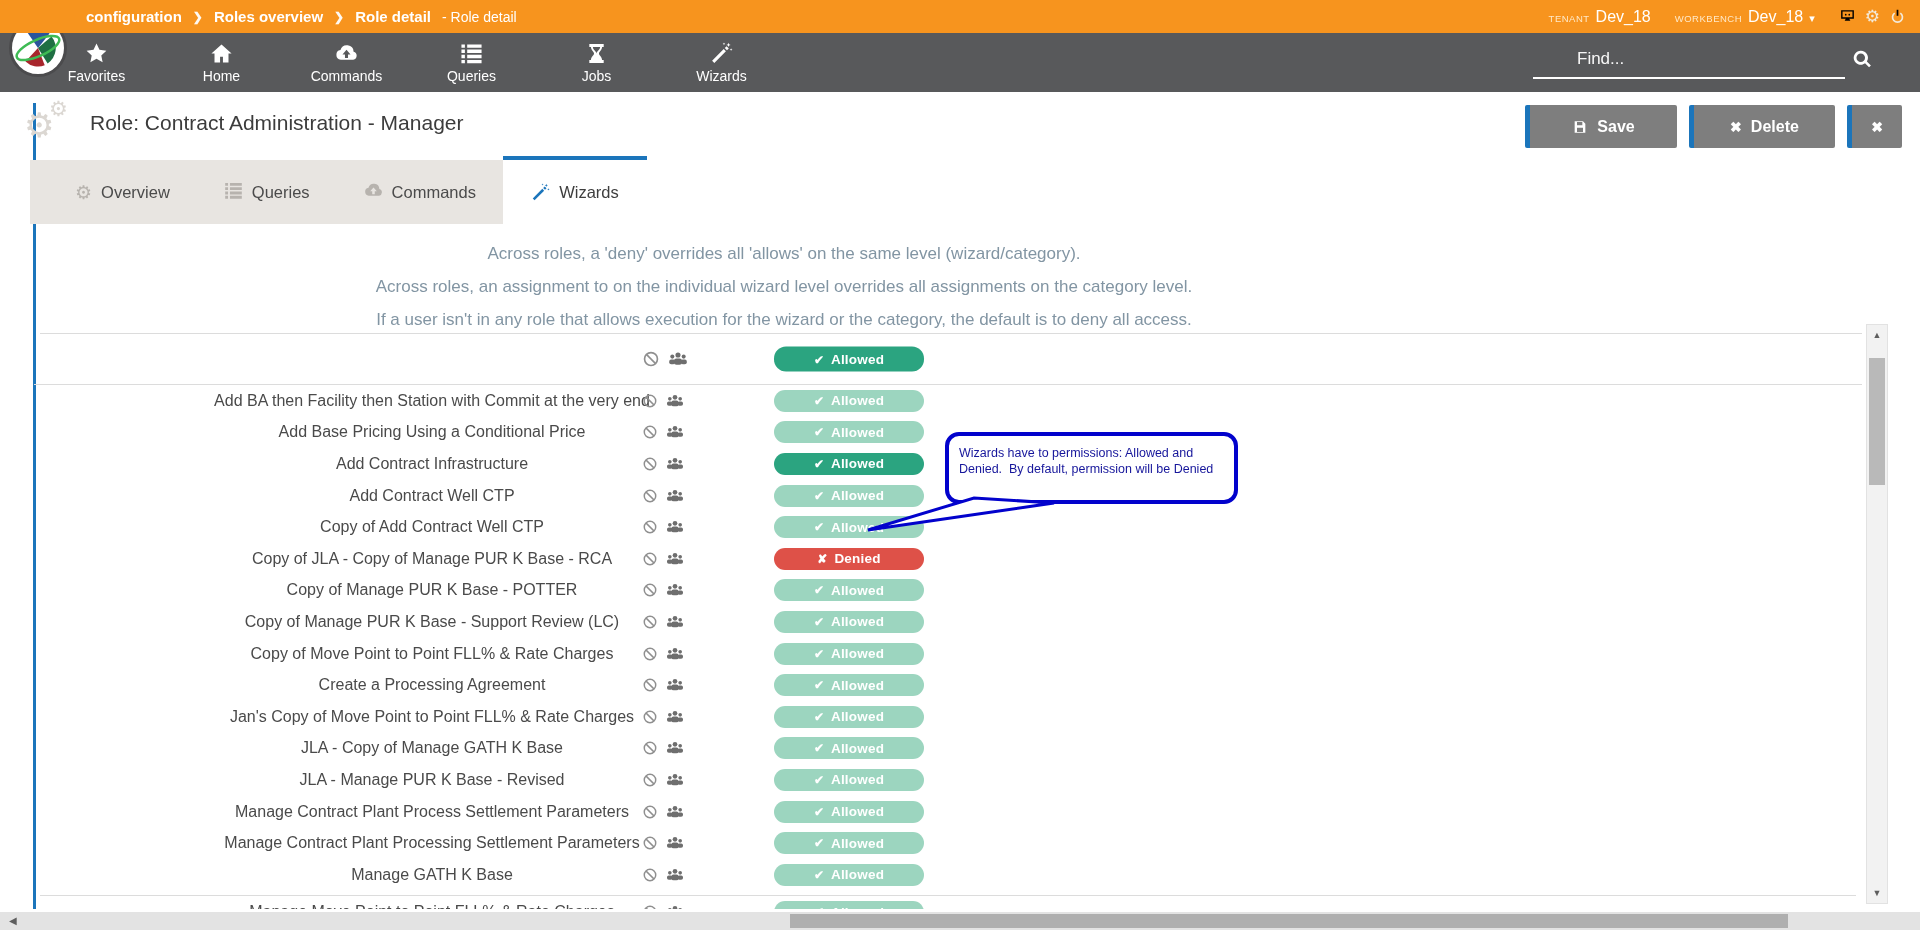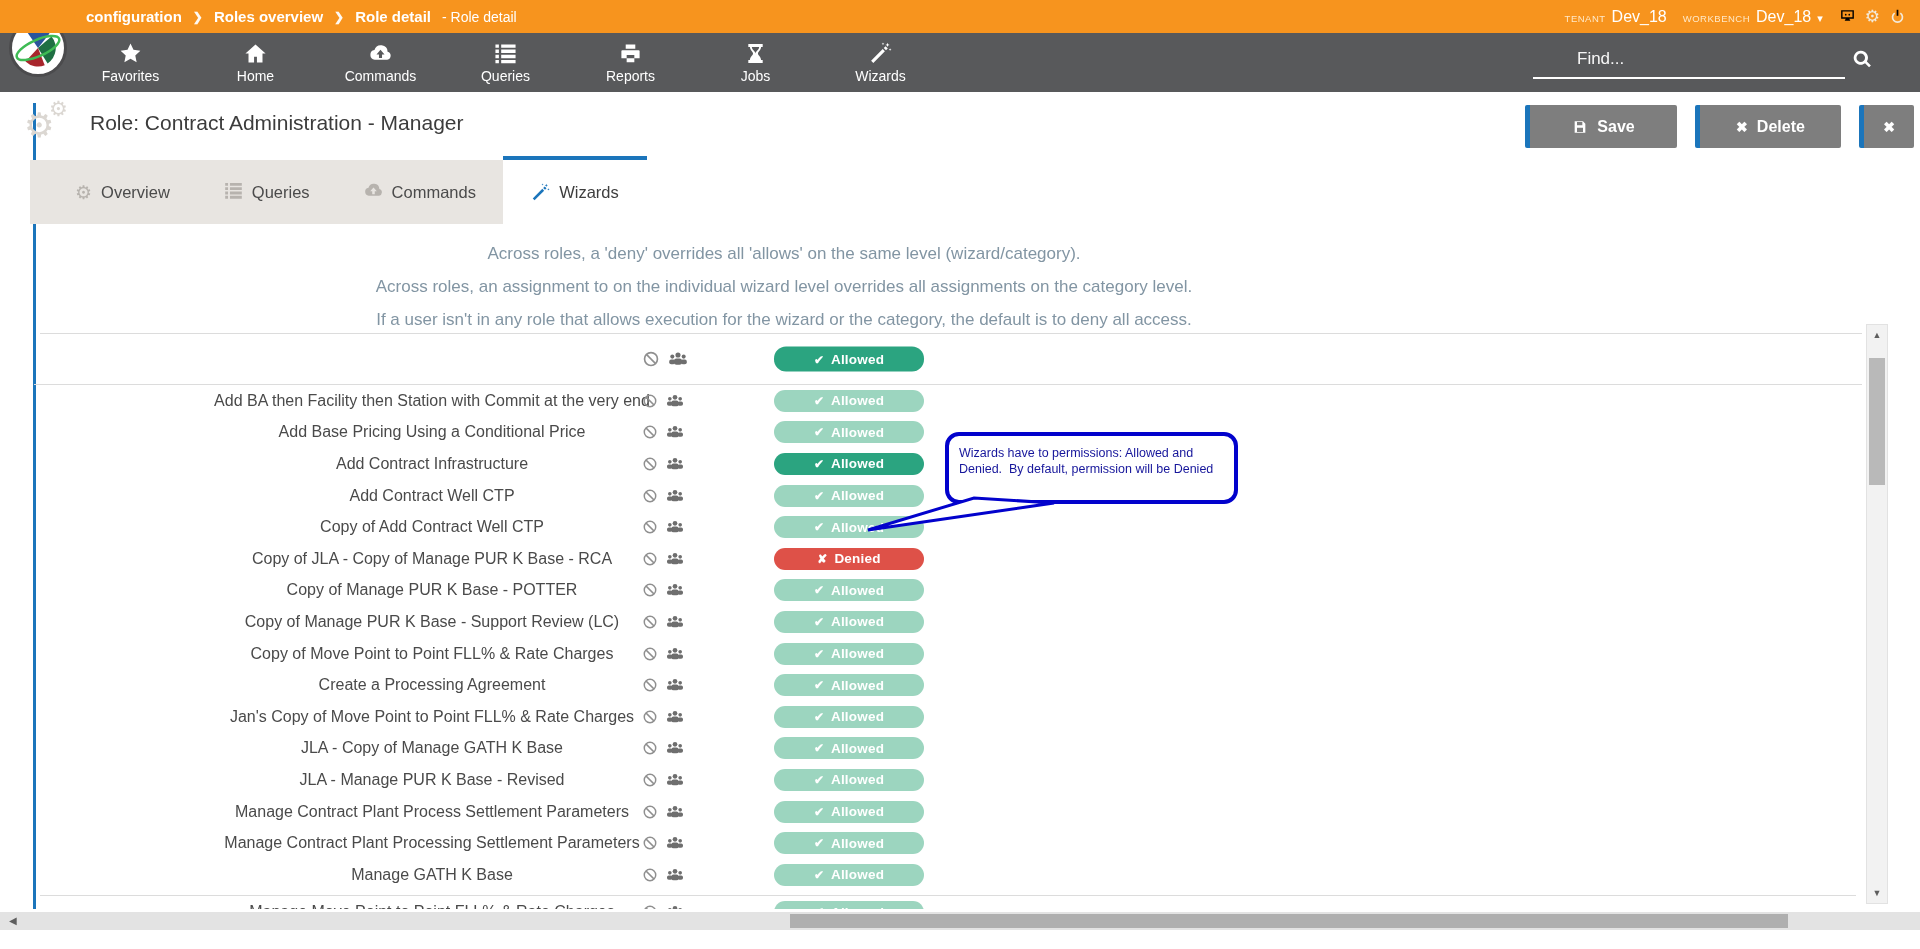--- a/index.html
+++ b/index.html
@@ -7,56 +7,56 @@
               font-family:"Liberation Sans", sans-serif; position:relative; }
 
   
   .topbar { position:absolute; left:0; top:0; width:1920px; height:33px;
             background:#F7941E; color:#fff; z-index:10; }
   .breadcrumb { position:absolute; left:86px; top:0; height:33px;
                 display:flex; align-items:center; gap:11px; font-size:15px; font-weight:bold; }
   .bc-sep { font-size:12px; font-weight:bold; opacity:.95; }
   .bc-suffix { font-weight:normal; font-size:14px; }
   .topbar-right { position:absolute; right:14px; top:0; height:33px;
-                  display:flex; align-items:center; gap:16px; }
+                  display:flex; align-items:center; gap:24px; }
   .env-group { display:flex; align-items:baseline; gap:6px; }
   .env-label { font-size:9.5px; letter-spacing:.5px; color:#ffe9c8; }
   .env-value { font-size:16px; color:#fff;text-align:center; }
   .env-chevron { font-size:11px; color:#fff; }
   .topbar-icons { display:flex; align-items:center; gap:9px; color:#f3ead9; }
   .topbar-icons svg { width:17px; height:17px; display:block; }
   .glyph-gear { font-size:17px; line-height:17px; color:#f3ead9; }
 
   
   .navbar { position:absolute; left:0; top:33px; width:1920px; height:59px;
             background:#58595B; z-index:9; }
   .logo { position:absolute; left:9px; top:-14px; width:58px; height:58px;
           border-radius:50%; background:#fff; border:3px solid #4b4b4d; z-index:30;
           display:flex; align-items:center; justify-content:center; }
   .logo svg { width:50px; height:50px; }
-  .nav-items { position:absolute; left:68px; top:0; height:59px; display:flex; }
+  .nav-items { position:absolute; left:34px; top:0; height:59px; display:flex; }
   .nav-item { width:125px; display:flex; flex-direction:column; align-items:center;
               justify-content:center; gap:3px; color:#fff; cursor:pointer; }
   .nav-item svg { width:23px; height:23px; fill:#fff; display:block; }
   .nav-label { font-size:14px; }
   .nav-search { position:absolute; left:1533px; top:14px; width:312px; }
   .nav-search input { width:100%; background:transparent; border:none;
                       border-bottom:2px solid #fff; color:#fff; font-size:17px;
                       padding:2px 6px 8px 44px; outline:none;
                       font-family:"Liberation Sans", sans-serif; }
   .nav-search input::placeholder { color:#fff; opacity:.95; }
   .search-icon { position:absolute; left:1852px; top:16px; width:21px; height:21px; fill:#fff; }
 
   
   .accent-rule { position:absolute; left:33px; top:103px; width:3px; height:806px; background:#1B75BB; }
   .hdr-gears { position:absolute; left:24px; top:100px; width:56px; height:46px; color:#DBD7D2; }
   .hdr-gears .g1 { position:absolute; left:0; top:8px; font-size:34px; line-height:34px; }
   .hdr-gears .g2 { position:absolute; left:25px; top:-2px; font-size:21px; line-height:21px; }
   .page-title { position:absolute; left:90px; top:111px; font-size:21px; color:#3C3C3C; }
-  .hdr-buttons { position:absolute; left:1525px; top:105px; display:flex; gap:18px; }
+  .hdr-buttons { position:absolute; left:1525px; top:105px; display:flex; gap:12px; }
   .btn { height:43px; background:#7E7E7E; border-left:5px solid #1B75BB;
          color:#fff; font-weight:bold; font-size:16px; display:flex; align-items:center;
          justify-content:center; gap:9px; border-radius:2px; cursor:pointer; }
   .btn-save { width:152px; } .btn-delete { width:146px; } .btn-close { width:55px; }
   .btn svg { width:16px; height:16px; fill:#fff; }
   .btn .x-glyph { font-size:14px; }
 
   
   .tabs-bar { position:absolute; left:30px; top:160px; height:64px; display:flex; }
   .tabs-gray { display:flex; background:#E8E5E1; padding-left:18px; height:64px; }
@@ -240,26 +240,20 @@
     <span class="nav-label">Commands</span>
   </div>
 
   <div class="nav-item">
     <svg>
           <use href="#sym-list-icon"></use>
         </svg>
     <span class="nav-label">Queries</span>
   </div>
 
-  <div class="nav-item">
-    <svg>
-          <use href="#sym-printer-icon"></use>
-        </svg>
-    <span class="nav-label">Reports</span>
-  </div>
 
   <div class="nav-item">
     <svg>
           <use href="#sym-hourglass-icon"></use>
         </svg>
     <span class="nav-label">Jobs</span>
   </div>
 
   <div class="nav-item">
     <svg>

